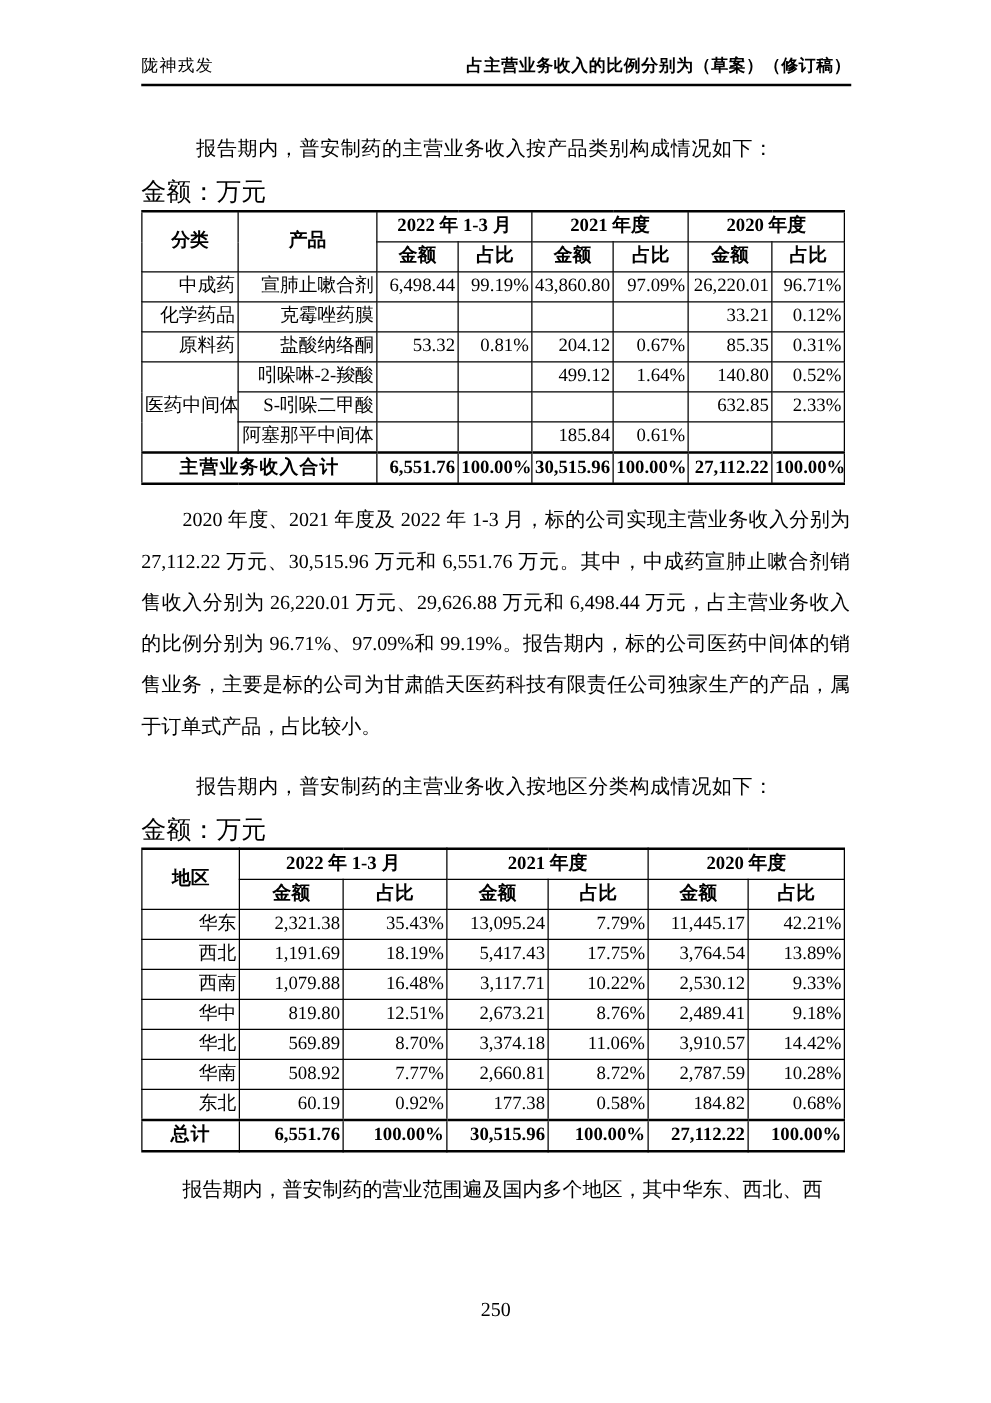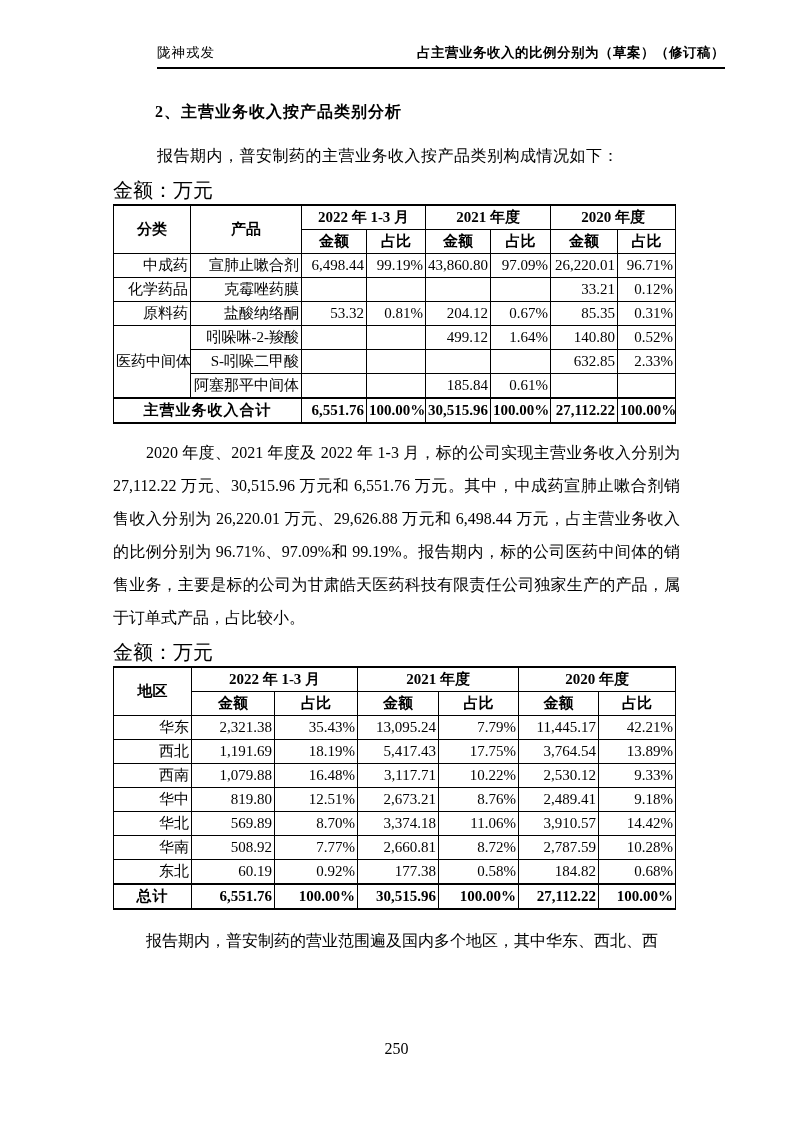--- a/index.html
+++ b/index.html
@@ -6,21 +6,21 @@
   .page{
     position:relative;
     width:793px;height:1122px;
     background:#ffffff;color:#000;
     font-family:"Liberation Serif","DejaVu Serif",serif;
     overflow:hidden;
   }
   .hdr{
     position:absolute;top:44px;left:113px;width:568px;
     display:flex;justify-content:space-between;align-items:flex-end;
-    font-size:13.5px;padding-bottom:5px;border-bottom:2px solid #000;margin-left:44px;
+    font-size:13.5px;padding-bottom:5px;border-bottom:2px solid #000;
   }
   .hdr .hl{letter-spacing:1px;}
   .hdr .hr{font-weight:bold;letter-spacing:0.5px;}
   .content{position:absolute;top:88px;left:113px;width:567px;}
   h3.heading{
     margin:0;margin-top:12px;font-size:16px;font-weight:bold;
     line-height:24px;text-indent:42px;letter-spacing:1px;
   }
   p.intro{
     margin:12px;margin-top:20px;font-size:16px;line-height:24px;
@@ -59,21 +59,20 @@
 
 <div class="page">
 
   <div class="hdr">
     <span class="hl">陇神戎发</span>
     <span class="hr">占主营业务收入的比例分别为（草案）（修订稿）</span>
   </div>
 
   <div class="content">
 
-    <h3 class="heading">2、主营业务收入按产品类别分析</h3>
     <p class="intro">报告期内，普安制药的主营业务收入按产品类别构成情况如下：</p>
     <div class="unit">金额：万元</div>
 
     <table class="rpt">
       <colgroup>
         <col style="width:77px">
           <col style="width:111px">
         <col style="width:65px">
           <col style="width:59px">
         <col style="width:65px">
@@ -164,20 +163,21 @@
           <td class="num">30,515.96</td>
           <td class="num">100.00%</td>
           <td class="num">27,112.22</td>
           <td class="num">100.00%</td>
         </tr>
       </tbody>
     </table>
 
     <p class="body-par">2020 年度、2021 年度及 2022 年 1-3 月，标的公司实现主营业务收入分别为 27,112.22 万元、30,515.96 万元和 6,551.76 万元。其中，中成药宣肺止嗽合剂销售收入分别为 26,220.01 万元、29,626.88 万元和 6,498.44 万元，占主营业务收入的比例分别为 96.71%、97.09%和 99.19%。报告期内，标的公司医药中间体的销售业务，主要是标的公司为甘肃皓天医药科技有限责任公司独家生产的产品，属于订单式产品，占比较小。</p>
 
+    <p class="intro">报告期内，普安制药的主营业务收入按地区分类构成情况如下：</p>
     <div class="unit">金额：万元</div>
 
     <table class="rpt">
       <colgroup>
         <col style="width:78px">
         <col style="width:83px">
           <col style="width:83px">
         <col style="width:81px">
           <col style="width:80px">
         <col style="width:80px">

